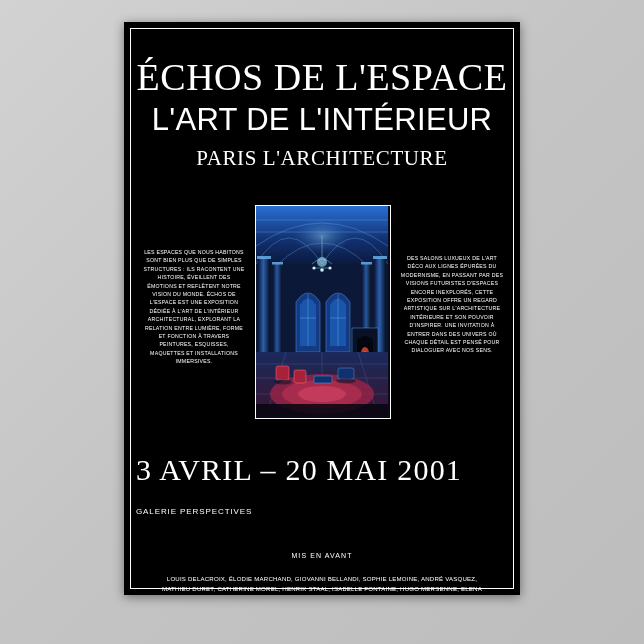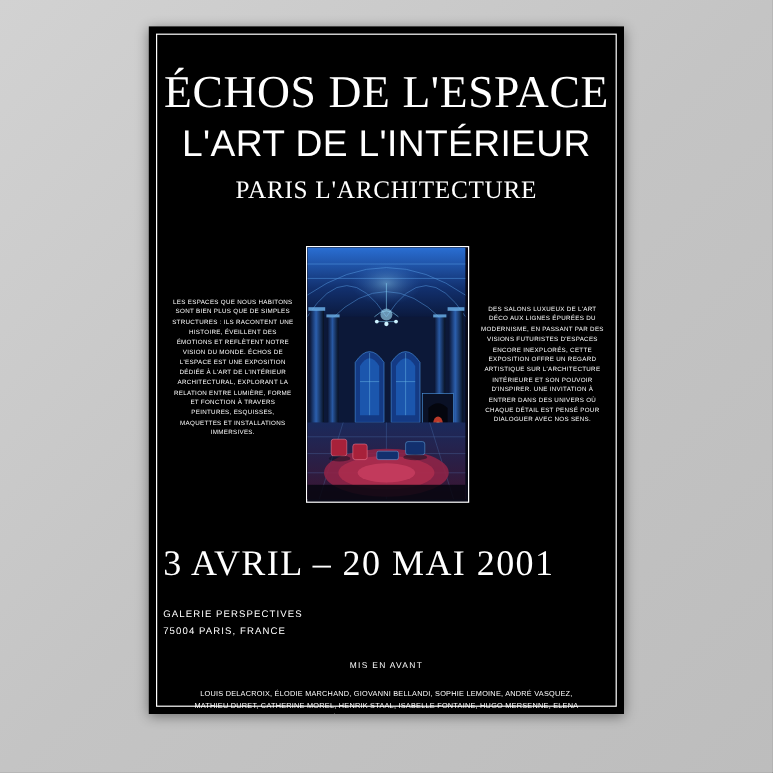--- a/index.html
+++ b/index.html
@@ -284,21 +284,20 @@
       </svg>
     </div>
 
     <div id="col-left" class="col-text">Les espaces que nous habitons sont bien plus que de simples structures : ils racontent une histoire, éveillent des émotions et reflètent notre vision du monde. Échos de l'espace est une exposition dédiée à l'art de l'intérieur architectural, explorant la relation entre lumière, forme et fonction à travers peintures, esquisses, maquettes et installations immersives.</div>
     <div id="col-right" class="col-text">Des salons luxueux de l'Art déco aux lignes épurées du modernisme, en passant par des visions futuristes d'espaces encore inexplorés, cette exposition offre un regard artistique sur l'architecture intérieure et son pouvoir d'inspirer. Une invitation à entrer dans des univers où chaque détail est pensé pour dialoguer avec nos sens.</div>
 
     <div class="dates">3 AVRIL – 20 MAI 2001</div>
 
     <div class="venue">
       <div>GALERIE PERSPECTIVES</div>
-      <div>75004 PARIS, FRANCE</div>
     </div>
 
     <div class="featuring-label">MIS EN AVANT</div>
 
     <div class="credits">Louis Delacroix, Élodie Marchand, Giovanni Bellandi, Sophie Lemoine, André Vasquez, Mathieu Duret, Catherine Morel, Henrik Staal, Isabelle Fontaine, Hugo Mersenne, Elena Russo, Marc Dupuis, Aurélien Gaspard, Charlotte Meunier, Victor Lavois.</div>
 
   </div>
 </div>
 
 </body></html>

